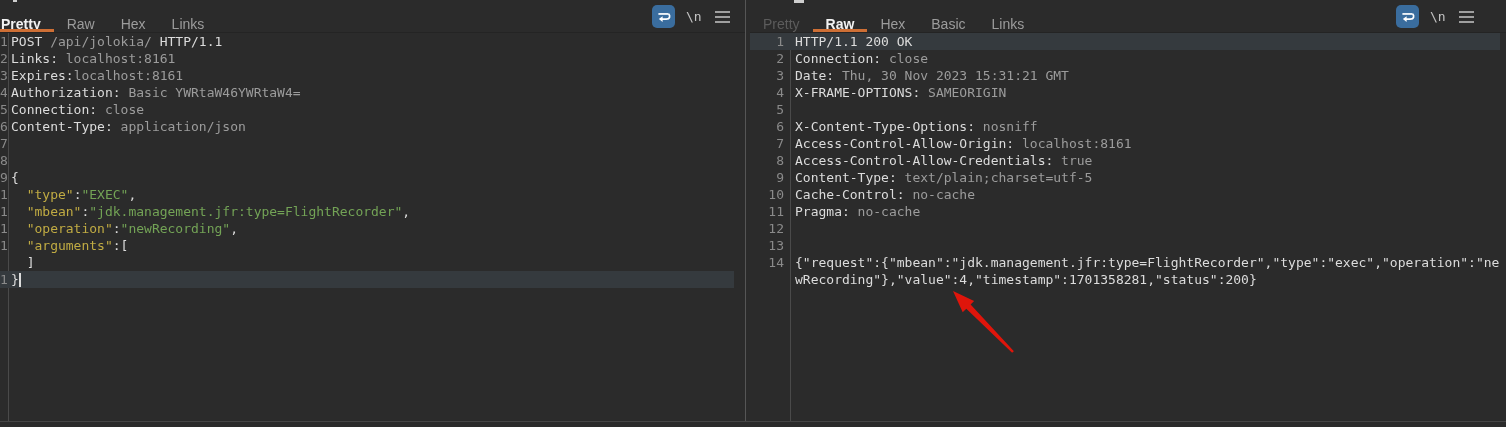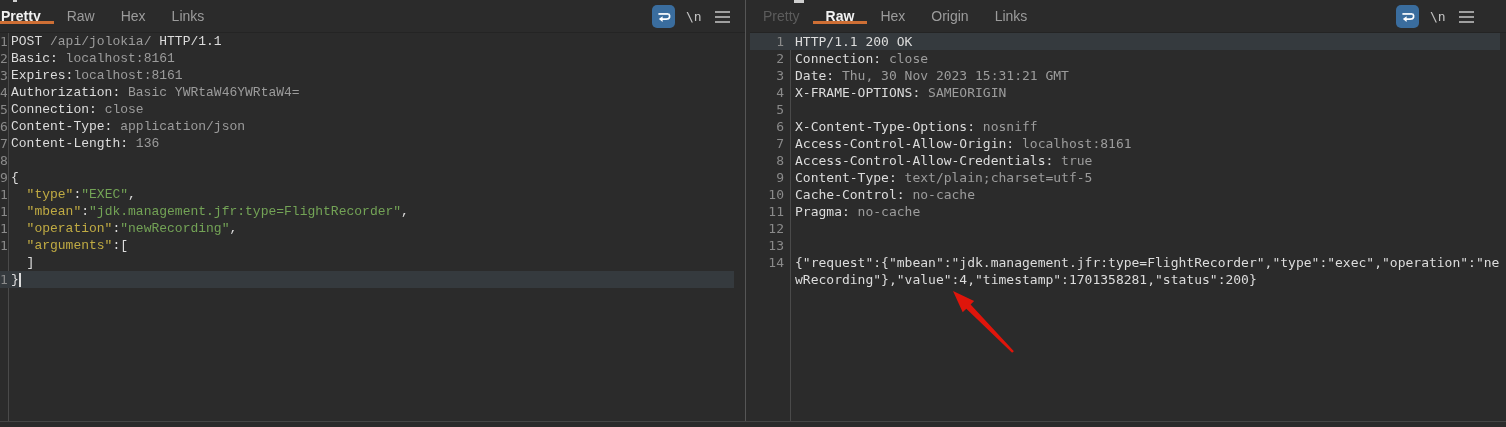--- a/index.html
+++ b/index.html
@@ -9,21 +9,21 @@
 
   
   .pane { position:absolute; top:0; height:422px; }
   .pane-left  { left:0;   width:746px; }
   .pane-right { left:750px; width:756px; }
 
   .vdivider { position:absolute; left:745px; top:0; width:1px; height:421px; background:#565656; }
   .hbottom  { position:absolute; left:0; top:421px; width:1506px; height:1px; background:#454545; }
 
   
-  .tabbar { position:relative; height:33px; display:flex; align-items:center;
+  .tabbar { position:relative; height:33px; display:flex; align-items:flex-end;
             border-bottom:1px solid #242424; }
   .tab { position:relative; display:flex; align-items:center; padding:0 13px;
          font-size:14px; color:#9c9c9c; cursor:pointer; }
   .tab.first-cropped { padding-left:1px; }
   .tab.active { color:#f2f2f2; font-weight:bold; }
   .tab.disabled { color:#5c5c5c; }
   .tab.active::after { content:""; position:absolute; left:0; right:0; bottom:0;
                        height:3px; background:#ce6f35; }
 
   .iconbar { position:absolute; top:5px; display:flex; align-items:center; }
@@ -48,21 +48,21 @@
 
   .row { display:flex; height:17px; white-space:pre; }
   .row.hl { background:#353a3e; }
   .pane-left  .row.hl { width:734px; }
   .pane-right .row.hl { width:750px; }
 
   .ln { flex:none; text-align:right; color:#8a8a8a; overflow:hidden; }
   .pane-left  .ln { width:7px; padding-right:1px; }
   .pane-right .ln { width:37px; padding-right:3px; }
   .code { flex:none; }
-  .pane-left  .code { padding-left:4px;font-family:Liberation Mono, monospace; }
+  .pane-left  .code { padding-left:4px; }
   .pane-right .code { padding-left:8px; }
 
   .c-w   { color:#dcdcdc; }
   .c-g   { color:#9c9c9c; }
   .c-y   { color:#c0ab43; }
   .c-grn { color:#73a356; }
 
   .cursor { display:inline-block; width:2px; height:14px; background:#dcdcdc;
             vertical-align:text-bottom; }
 
@@ -96,45 +96,45 @@
         <div class="menubtn">
             <i></i>
             <i></i>
             <i></i>
           </div>
       </div>
     </div>
     <div class="gutterline"></div>
     <div class="editor" id="req-editor">
         <div class="row"><span class="ln">1</span><span class="code"><span class="c-w">POST</span><span class="c-g"> /api/jolokia/</span><span class="c-w"> HTTP/1.1</span></span></div>
-        <div class="row"><span class="ln">2</span><span class="code"><span class="c-w">Basic:</span><span class="c-g"> localhost:8161</span></span></div>
+        <div class="row"><span class="ln">2</span><span class="code"><span class="c-w">Links:</span><span class="c-g"> localhost:8161</span></span></div>
         <div class="row"><span class="ln">3</span><span class="code"><span class="c-w">Expires:</span><span class="c-g">localhost:8161</span></span></div>
         <div class="row"><span class="ln">4</span><span class="code"><span class="c-w">Authorization:</span><span class="c-g"> Basic YWRtaW46YWRtaW4=</span></span></div>
         <div class="row"><span class="ln">5</span><span class="code"><span class="c-w">Connection:</span><span class="c-g"> close</span></span></div>
         <div class="row"><span class="ln">6</span><span class="code"><span class="c-w">Content-Type:</span><span class="c-g"> application/json</span></span></div>
-        <div class="row"><span class="ln">7</span><span class="code"><span class="c-w">Content-Length:</span><span class="c-g"> 136</span></span></div>
+        <div class="row"><span class="ln">7</span></div>
         <div class="row"><span class="ln">8</span><span class="code"></span></div>
         <div class="row"><span class="ln">9</span><span class="code"><span class="c-w">{</span></span></div>
         <div class="row"><span class="ln">10</span><span class="code"><span class="c-w">  </span><span class="c-y">"type"</span><span class="c-w">:</span><span class="c-grn">"EXEC"</span><span class="c-w">,</span></span></div>
         <div class="row"><span class="ln">11</span><span class="code"><span class="c-w">  </span><span class="c-y">"mbean"</span><span class="c-w">:</span><span class="c-grn">"jdk.management.jfr:type=FlightRecorder"</span><span class="c-w">,</span></span></div>
         <div class="row"><span class="ln">12</span><span class="code"><span class="c-w">  </span><span class="c-y">"operation"</span><span class="c-w">:</span><span class="c-grn">"newRecording"</span><span class="c-w">,</span></span></div>
         <div class="row"><span class="ln">13</span><span class="code"><span class="c-w">  </span><span class="c-y">"arguments"</span><span class="c-w">:[</span></span></div>
         <div class="row"><span class="ln"></span><span class="code"><span class="c-w">  ]</span></span></div>
         <div class="row hl"><span class="ln">14</span><span class="code"><span class="c-w">}</span><span class="cursor"></span></span></div>
       </div>
   </div>
 
   <div class="vdivider"></div>
 
   <div class="pane pane-right">
     <div class="tabbar">
       <div class="tab disabled">Pretty</div>
       <div class="tab active">Raw</div>
       <div class="tab">Hex</div>
-      <div class="tab">Origin</div>
+      <div class="tab">Basic</div>
       <div class="tab">Links</div>
       <div class="iconbar">
         <div class="wrapbtn">
           <svg width="17" height="17" viewBox="0 0 20 20">
             <path d="M4 7 H16" stroke="#ffffff" stroke-width="2" fill="none"></path>
             <path d="M16 7 C18 9 18 13 13 13 H8" stroke="#ffffff" stroke-width="2" fill="none"></path>
             <polygon points="9,9.6 9,16.4 4.5,13" fill="#ffffff"></polygon>
           </svg>
         </div>
         <div class="nlbtn">\n</div>

